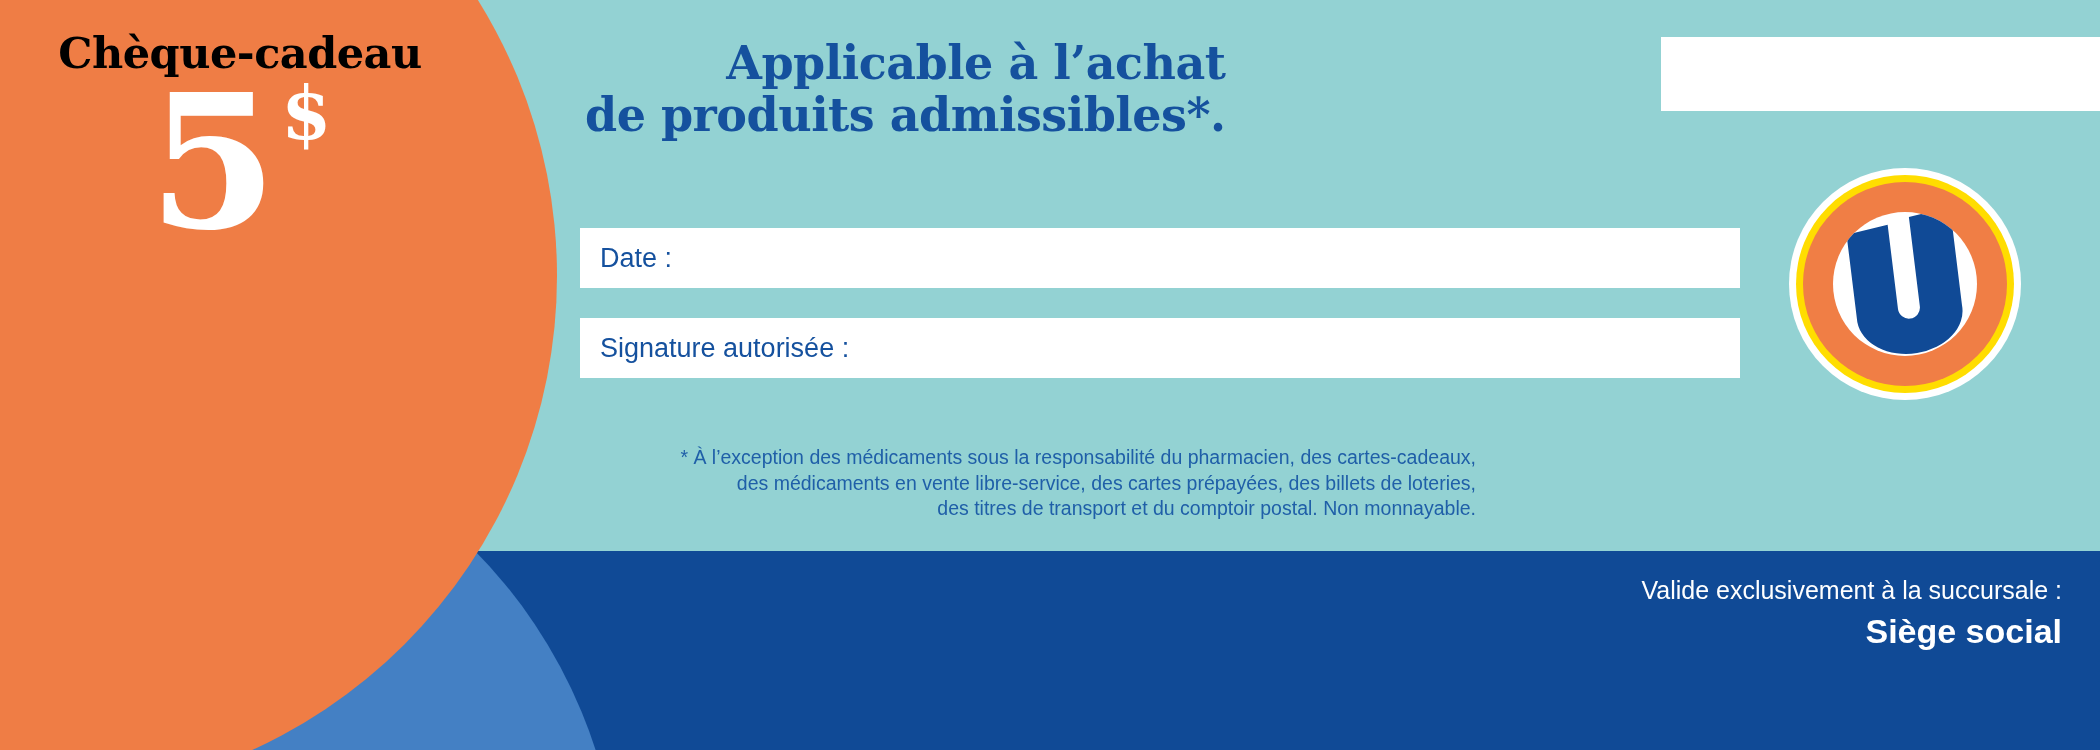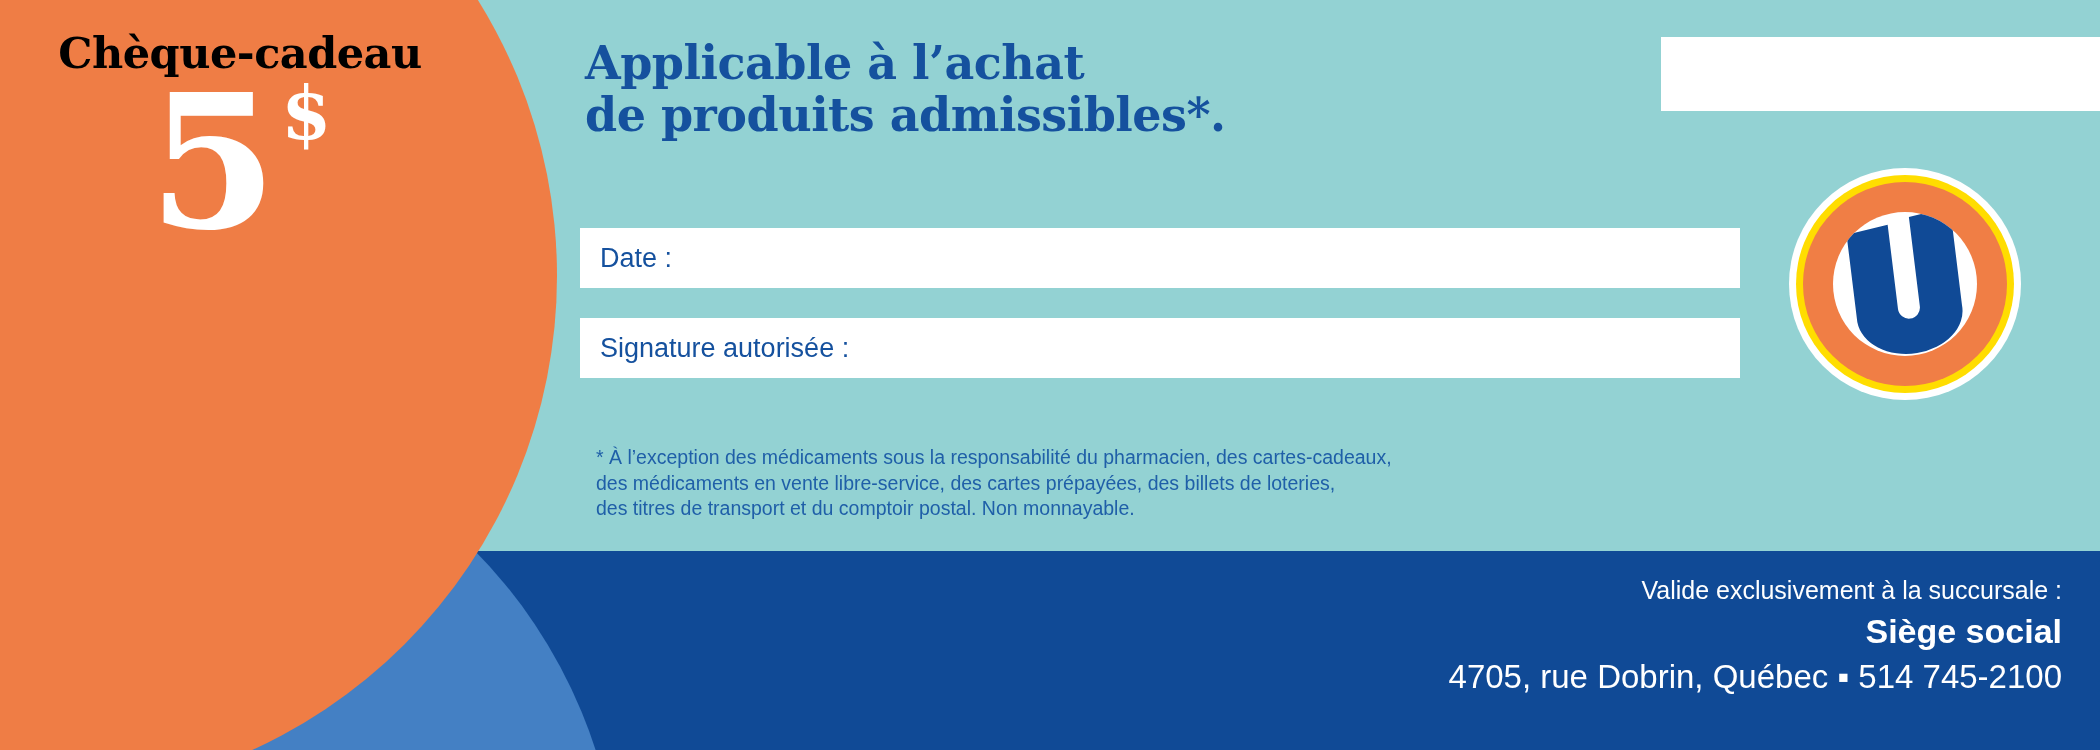--- a/index.html
+++ b/index.html
@@ -10,21 +10,21 @@
   #voucher {
     position: relative;
     width: 2100px;
     height: 750px;
     overflow: hidden;
     background: #93D2D3;
     font-family: "Liberation Sans", sans-serif;
   }
 
   
-  .layer { position: absolute; }
+  .layer { position: absolute; text-align: right; }
 
   #teal-bg {
     left: 0; top: 0; width: 2100px; height: 750px;
     background: #93D2D3;
   }
 
   #navy-band {
     left: 0; top: 551px; width: 2100px; height: 199px;
     background: #104A96;
   }
@@ -215,21 +215,20 @@
     <span class="field-label">Signature autorisée :</span>
   </div>
 
   <div class="layer" id="footnote">* À l’exception des médicaments sous la responsabilité du pharmacien,  des cartes-cadeaux,
    des médicaments en vente libre-service, des cartes prépayées, des billets de loteries,
    des titres de transport et du comptoir postal. Non monnayable.</div>
 
   <div class="layer" id="store-block">
     <div id="store-intro">Valide exclusivement à la succursale :</div>
     <div id="store-name">Siège social</div>
-    <div id="store-address">4705, rue Dobrin, Québec ▪ 514 745-2100</div>
   </div>
 
   <div class="layer" id="logo-badge">
     <div class="ring-white"></div>
     <div class="ring-yellow"></div>
     <div class="ring-orange"></div>
     <div class="ring-inner-white">
       <svg width="144" height="144" viewBox="0 0 144 144">
         <g transform="rotate(-7 72 72)">
           <path d="M20 16 L62 11 L62 96 A11 11 0 0 0 84 96 L84 6 L126 1 L126 100

